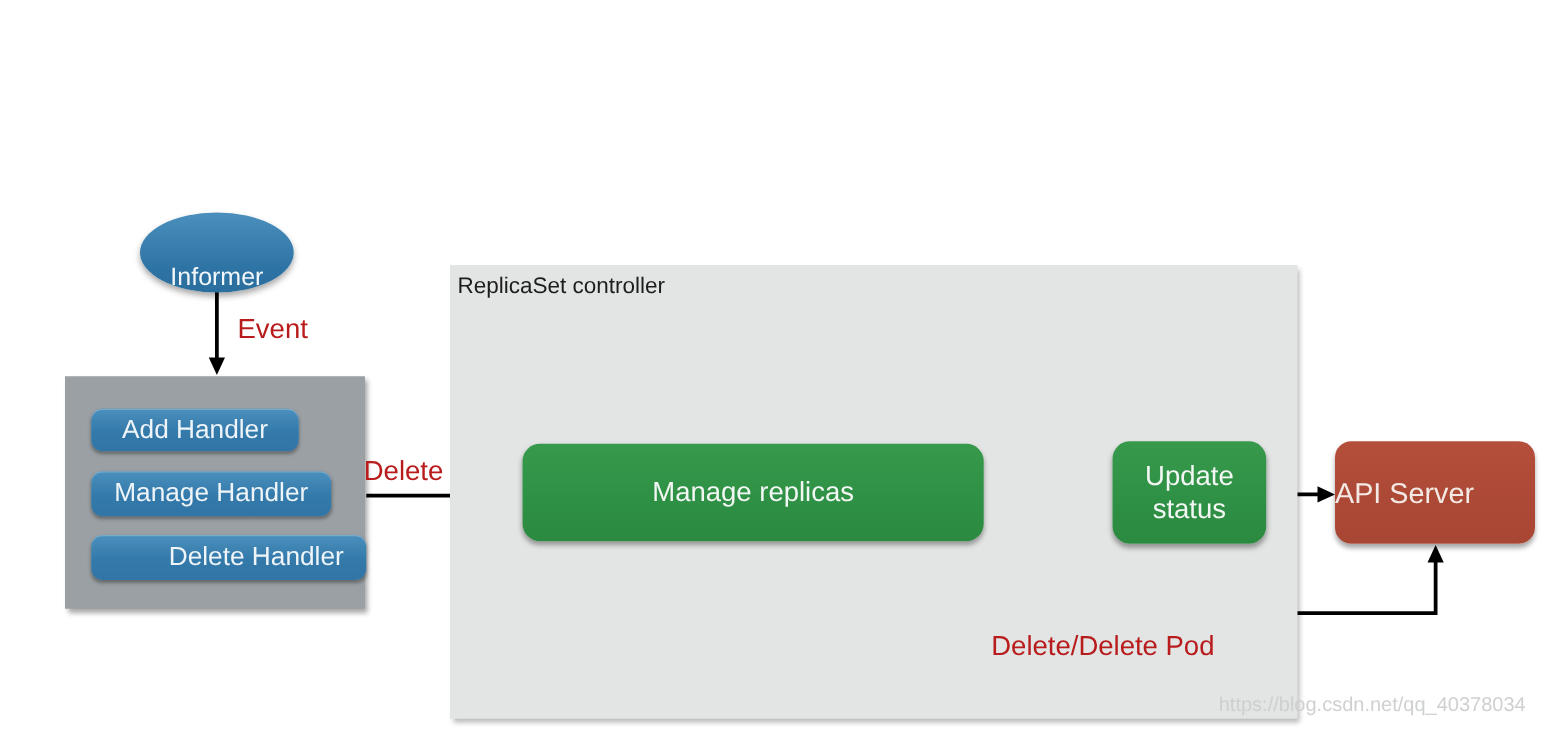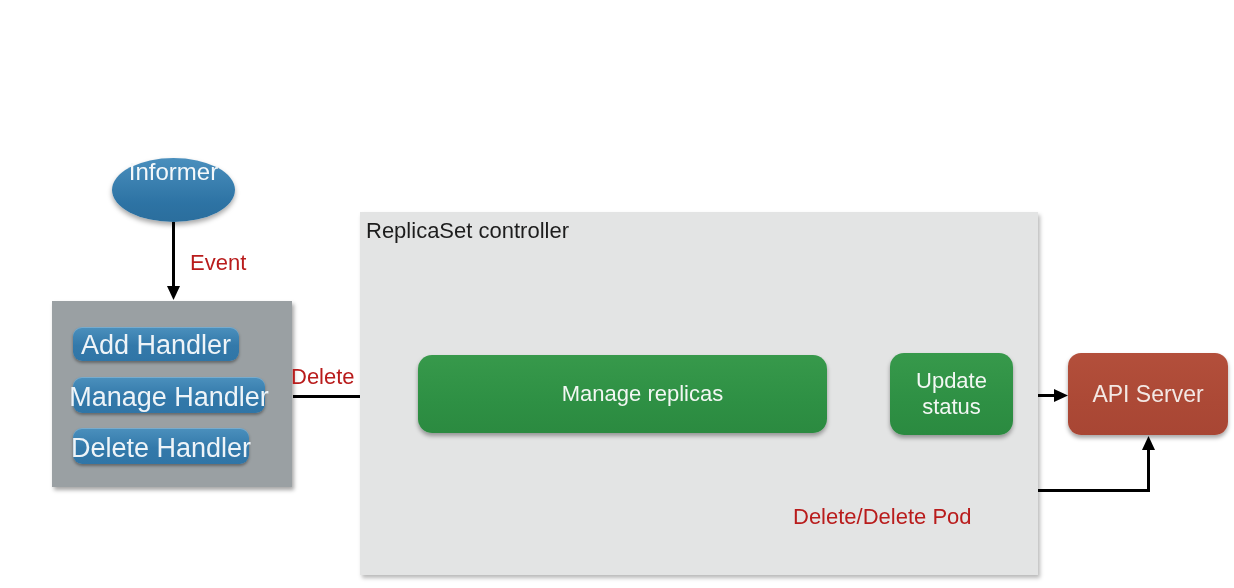--- a/index.html
+++ b/index.html
@@ -9,72 +9,72 @@
   }
   .abs{position:absolute;}
   #page-title{
     left:5px;top:4px;font-size:41px;font-weight:700;color:#333a41;letter-spacing:0px;
   }
   
   #connectors{left:0;top:0;width:1234px;height:588px;pointer-events:none;}
 
   
   .informer{
-    left:112px;top:158px;width:123px;height:64px;border-radius:50%;
+    left:112px;top:170px;width:123px;height:64px;border-radius:50%;
     background:linear-gradient(180deg,#4a8fbd 0%,#2d73a4 70%,#2b6e9d 100%);
     box-shadow:0 3px 5px rgba(0,0,0,0.35);
-    display:flex;align-items:flex-start;justify-content:center;
-    color:#f4f8fa;font-size:24px;
+    display:flex;align-items:flex-end;justify-content:center;
+    color:#f4f8fa;font-size:20px;
   }
 
   
   .flow-label{color:#b91c1c;font-size:22px;}
   #event-label{left:190px;top:250px;}
   #queue-label{left:291px;top:364px;}
   #pod-label{left:793px;top:504px;}
 
   
   .handler-panel{
     left:52px;top:301px;width:240px;height:186px;background:#9aa0a3;
     box-shadow:2px 3px 4px rgba(0,0,0,0.35);
   }
   .handler-btn{
     position:absolute;left:21px;border-radius:9px;
     background:linear-gradient(180deg,#4b90bd 0%,#3379aa 55%,#3075a6 100%);
     box-shadow:0 2px 3px rgba(0,0,0,0.35), inset 0 1px 0 rgba(255,255,255,0.25);
-    display:flex;align-items:flex-end;justify-content:center;
-    color:#eef4f8;font-size:27px;white-space:nowrap;
+    display:flex;align-items:center;justify-content:center;
+    color:#eef4f8;font-size:21px;white-space:nowrap;
   }
   #handler-add{top:26px;width:166px;height:34px;}
   #handler-update{top:76px;width:192px;height:36px;}
-  #handler-delete{top:127px;width:176px;height:36px;}
+  #handler-delete{top:127px;width:176px;height:36px;padding-left:44px;}
 
   
   .controller-panel{
     left:360px;top:212px;width:678px;height:363px;background:#e3e4e4;
     box-shadow:2px 3px 4px rgba(0,0,0,0.28);
   }
   .controller-panel .panel-title{
-    position:absolute;left:6px;top:6px;color:#1d1d1d;font-size:22px;
+    position:absolute;left:6px;top:6px;color:#1d1d1d;font-size:18px;
   }
   .node-green{
     position:absolute;border-radius:14px;
     background:linear-gradient(180deg,#37994b 0%,#2e9044 60%,#2b8a40 100%);
     box-shadow:0 3px 4px rgba(0,0,0,0.35);
     display:flex;align-items:center;justify-content:center;text-align:center;
     color:#f2f7f3;font-size:22px;line-height:1.2;
   }
-  #manage-replicas{left:58px;top:143px;width:369px;height:78px;padding-left:40px;}
+  #manage-replicas{left:58px;top:143px;width:369px;height:78px;}
   #update-status{left:530px;top:141px;width:115px;height:82px;padding:0 4px;}
 
   .node-red{
     left:1068px;top:353px;width:160px;height:82px;border-radius:13px;
     background:linear-gradient(180deg,#b34f3b 0%,#ac4936 60%,#a84634 100%);
     box-shadow:0 3px 4px rgba(0,0,0,0.35);
-    display:flex;align-items:center;justify-content:center;
+    display:flex;align-items:center;
     color:#f3e8e4;font-size:23px;
   }
 
   #watermark{
     left:975px;top:556px;width:252px;font-size:16px;color:rgba(203,205,207,0.95);
     white-space:nowrap;
   }
 </style>
 </head>
 <body>
@@ -141,14 +141,15 @@
       <span>Update status</span>
     </div>
   </div>
 
   <div class="node-red abs">
     <span>API Server</span>
   </div>
 
   <div id="pod-label" class="flow-label abs">Delete/Delete Pod</div>
 
+  <div id="watermark" class="abs">https://blog.csdn.net/qq_40378034</div>
 
 </div>
 
 </body></html>

